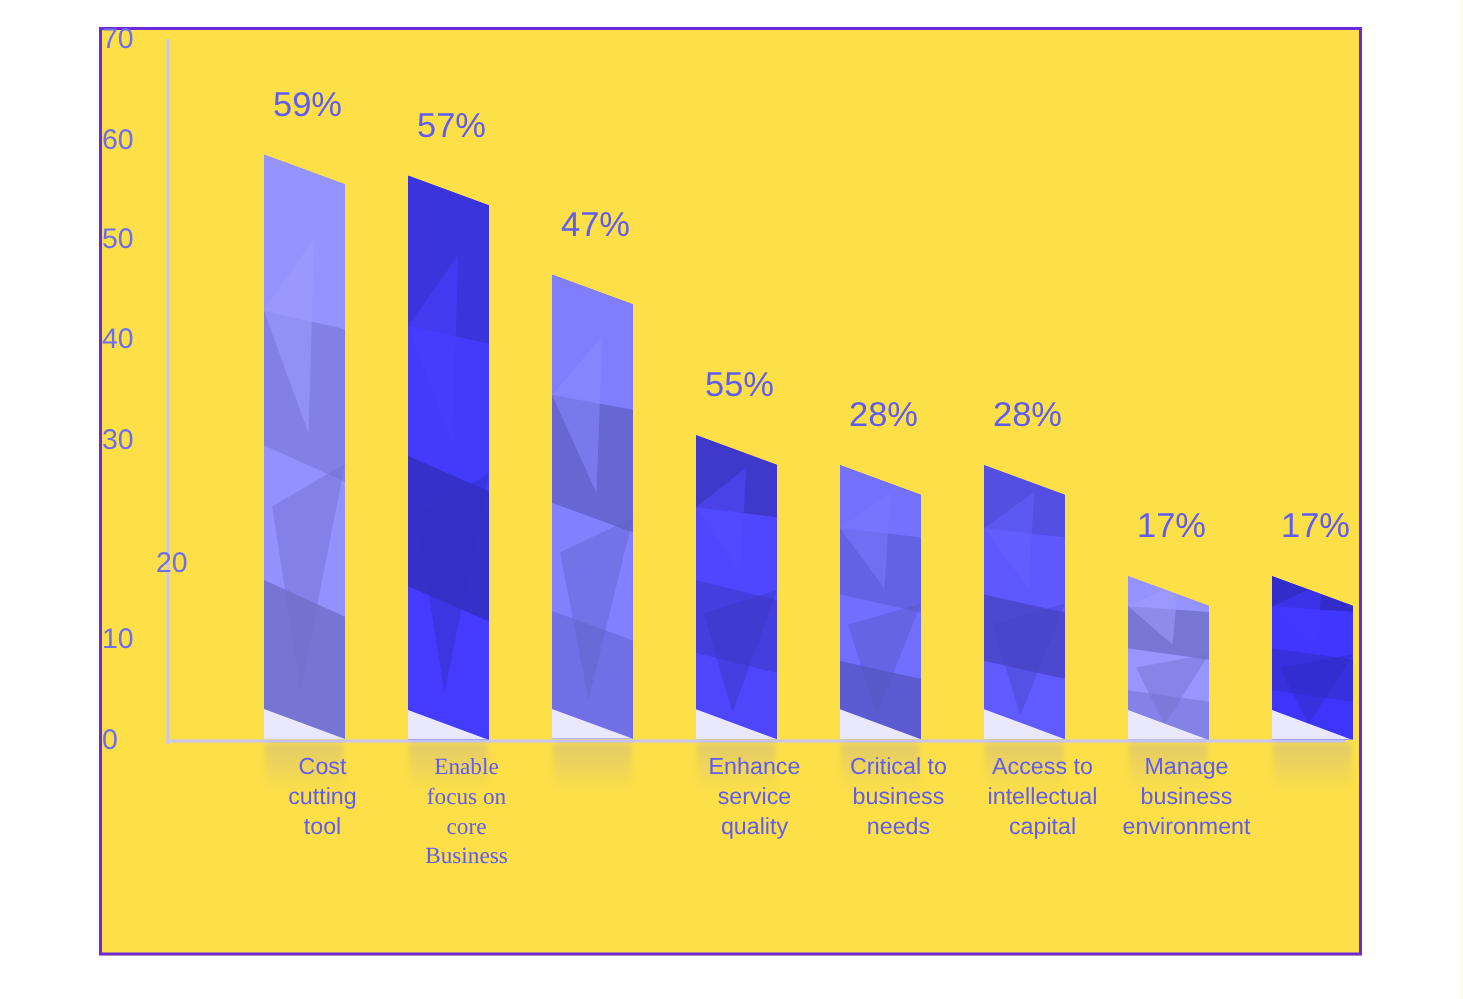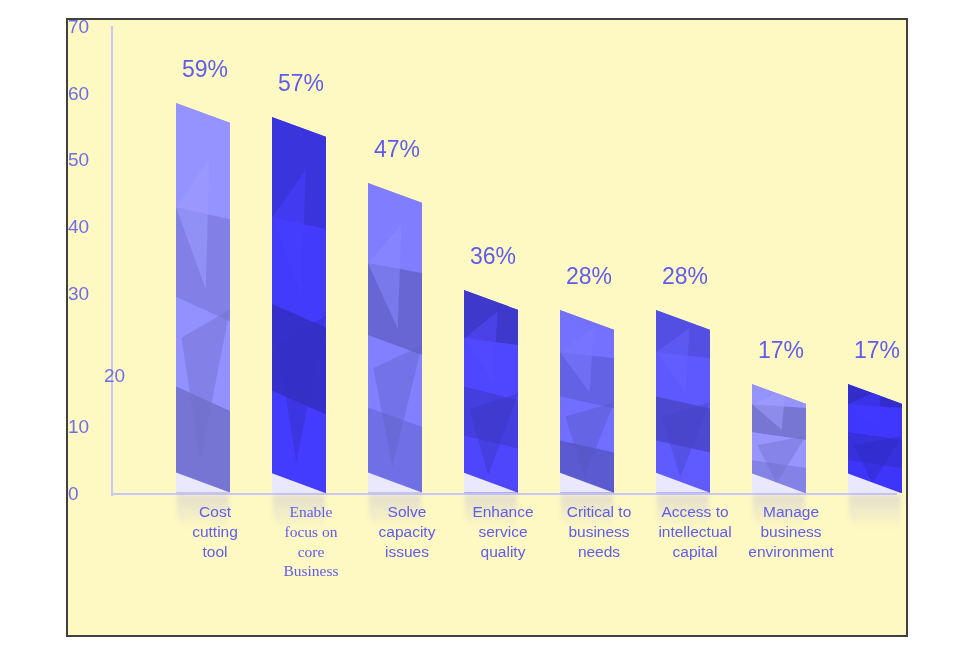--- a/index.html
+++ b/index.html
@@ -16,22 +16,22 @@
     position: relative;
   }
 
   
   #chart-card {
     position: absolute;
     left: 66px;
     top: 18px;
     width: 842px;
     height: 619px;
-    border: 2px solid #404040;
-    background: #fef9c3;
+    border: 2px solid #6d28d9;
+    background: #fde047;
     box-sizing: border-box;
   }
 
   
   #plot-area {
     position: absolute;
     left: 0; top: 0;
     width: 100%;
     height: 100%;
   }
@@ -214,21 +214,21 @@
                 <polygon points="0.0,242.4 54.0,262.0 54.0,327.6 0.0,327.6" fill="#716fe6"></polygon>
                 <polygon points="0,98.3 33.5,59.0 29.7,163.8" fill="#8a88ff" opacity="0.55"></polygon>
                 <polygon points="5.4,203.1 54,180.2 24.3,301.4" fill="#6261c8" opacity="0.45"></polygon>
                 <polygon points="0,307.6 54,327.5571428571428 0,327.5571428571428" fill="#e9e8fd"></polygon>
               </g>
             </svg>
           </div>
           <div class="bar-reflection" style="left: 10px;"></div>
         </div>
         <div class="bar-group" style="left: 344px;">
-          <div class="bar-value" style="top: 225.186px; color: rgb(95, 92, 240);">36%</div>
+          <div class="bar-value" style="top: 225.186px; color: rgb(95, 92, 240);">55%</div>
           <div class="bar-shape" style="height: 220.814px; bottom: 2px;">
             <svg viewBox="0 0 54 220.8142857142857" preserveAspectRatio="none">
               <defs>
                 <clipPath id="bc3">
                   <polygon points="0,18 54,37.8 54,220.8142857142857 0,220.8142857142857"></polygon>
                 </clipPath>
               </defs>
               <g clip-path="url(#bc3)">
                 <rect x="0" y="0" width="54" height="220.8142857142857" fill="#4a43f2"></rect>
                 <polygon points="0.0,18.0 54.0,37.8 54.0,72.9 0.0,66.2" fill="#3e38cb"></polygon>
@@ -338,23 +338,20 @@
       </div>
 
     <div id="categories-layer">
         <div class="cat-label" style="left: 53px; color: rgb(95, 92, 240);">Cost
 cutting
 tool</div>
         <div class="cat-label" style="left: 149px; color: rgb(95, 92, 240); font-family: Liberation Serif, serif;">Enable
 focus on
 core
 Business</div>
-        <div class="cat-label" style="left: 245px; color: rgb(95, 92, 240);">Solve
-capacity
-issues</div>
         <div class="cat-label" style="left: 341px; color: rgb(95, 92, 240);">Enhance
 service
 quality</div>
         <div class="cat-label" style="left: 437px; color: rgb(95, 92, 240);">Critical to
 business
 needs</div>
         <div class="cat-label" style="left: 533px; color: rgb(95, 92, 240);">Access to
 intellectual
 capital</div>
         <div class="cat-label" style="left: 629px; color: rgb(95, 92, 240);">Manage

